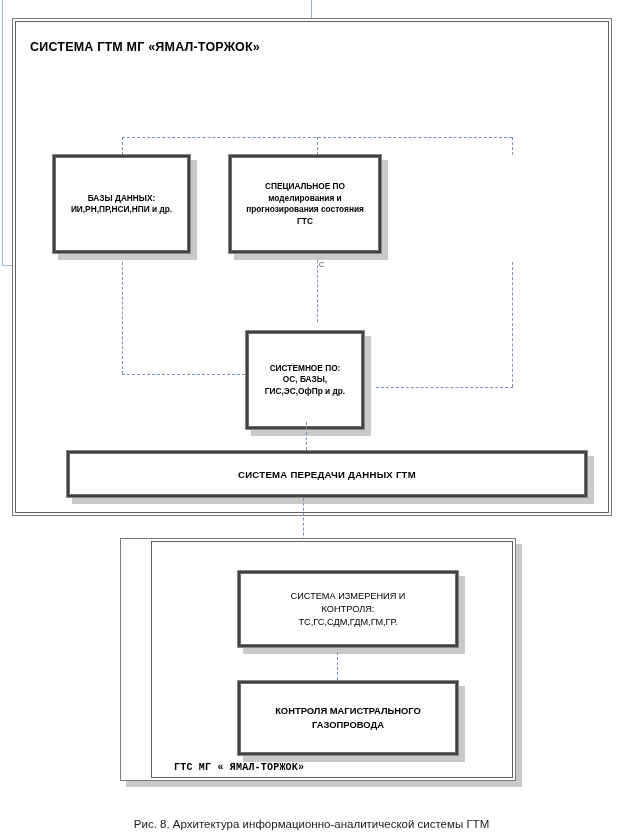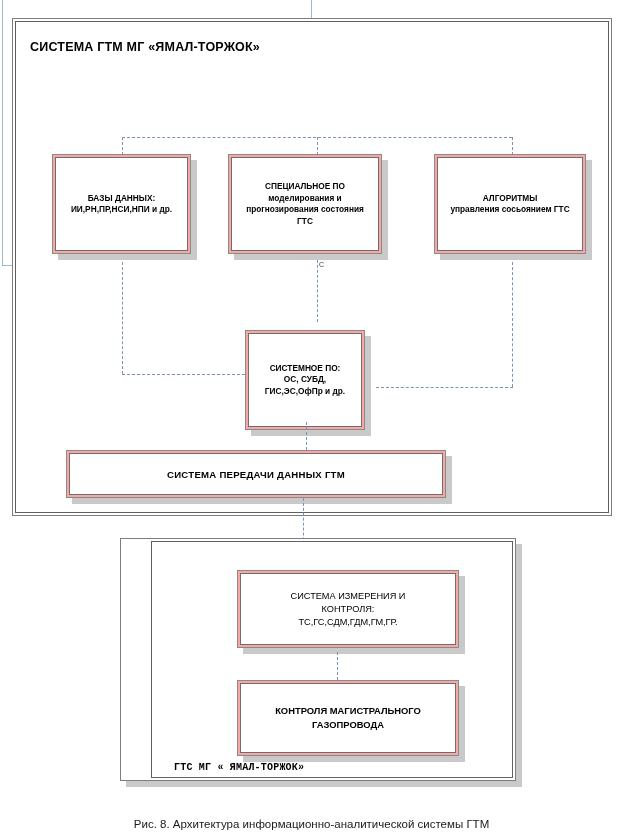--- a/index.html
+++ b/index.html
@@ -17,21 +17,21 @@
     width: 623px;
     height: 835px;
     overflow: hidden;
     background: #ffffff;
   }
 
   
   .shell {
     position: absolute;
     box-sizing: border-box;
-    background: #fca5a5;
+    background: #404040;
     border: 1px solid #8a8a8a;
     box-shadow: 6px 6px 0 0 #c9c9c9;
     padding: 2px;
   }
   .shell > .inner {
     box-sizing: border-box;
     width: 100%;
     height: 100%;
     border: 1px solid #6e6e6e;
     background: #ffffff;
@@ -162,51 +162,43 @@
         <div class="inner">
           <div class="box-text">
             <span class="l1">СПЕЦИАЛЬНОЕ ПО</span>
             <span class="l2">моделирования и</span>
             <span class="l3">прогнозирования состояния</span>
             <span class="l4">ГТС</span>
           </div>
         </div>
       </div>
 
-      <div class="shell" style="left:418px; top:132px; width:152px; height:100px;">
-        <div class="inner">
-          <div class="box-text">
-            <span class="l1">АЛГОРИТМЫ</span>
-            <span class="l2">управления сосьоянием ГТС</span>
-          </div>
-        </div>
-      </div>
 
       <div class="dash-v" style="left:106px; top:240px; height:112px;"></div>
       <div class="dash-h" style="left:106px; top:352px; width:123px;"></div>
 
       <div class="dash-v" style="left:496px; top:240px; height:125px;"></div>
       <div class="dash-h" style="left:360px; top:365px; width:137px;"></div>
 
       <div class="dash-v" style="left:301px; top:238px; height:62px;"></div>
       <div class="tiny-letter" style="left:303px; top:239px;">С</div>
 
       <div class="shell" style="left:229px; top:300px; width:120px; height:100px;margin-top:8px;">
         <div class="inner">
           <div class="box-text">
             <span class="l1">СИСТЕМНОЕ ПО:</span>
-            <span class="l2">ОС, СУБД,</span>
+            <span class="l2">ОС, БАЗЫ,</span>
             <span class="l3">ГИС,ЭС,ОфПр и др.</span>
           </div>
         </div>
       </div>
 
       <div class="dash-v" style="left:290px; top:400px; height:28px;"></div>
 
-      <div class="shell" style="left:50px; top:428px; width:380px; height:48px;">
+      <div class="shell" style="left:50px; top:428px; width:522px; height:48px;">
         <div class="inner">
           <div class="bar-text">СИСТЕМА ПЕРЕДАЧИ ДАННЫХ ГТМ</div>
         </div>
       </div>
 
     </div>
   </div>
 
   <div class="dash-v" style="left:303px; top:498px; height:72px;"></div>
   <div class="dash-h" style="left:296px; top:570px; width:14px;"></div>

